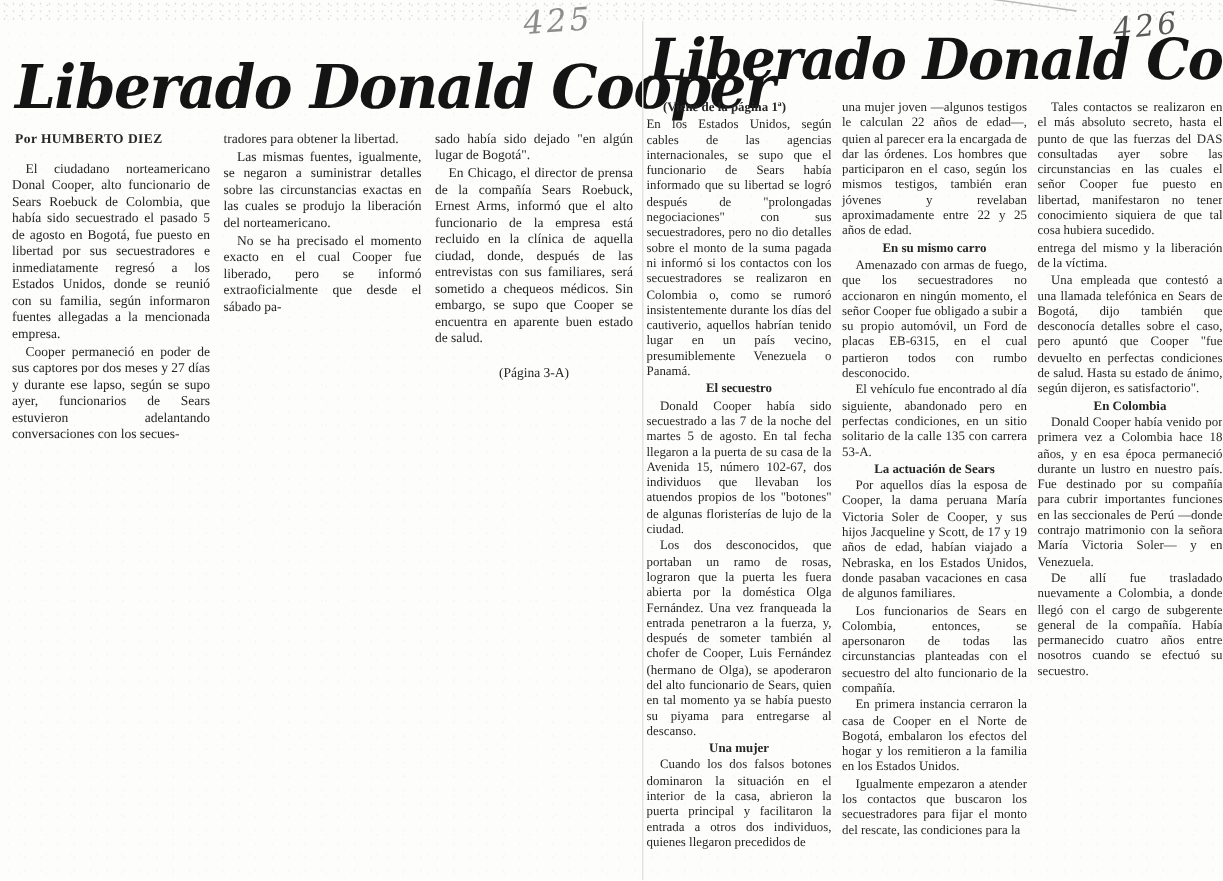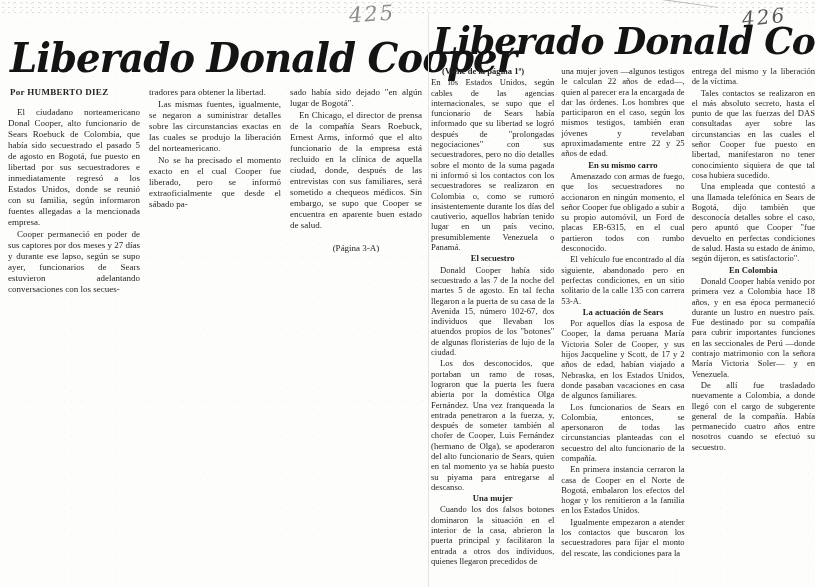--- a/index.html
+++ b/index.html
@@ -58,21 +58,21 @@
     font-family: "DejaVu Serif", serif;
     font-weight: 700;
     font-style: italic;
     color: #141414;
     white-space: nowrap;
     letter-spacing: -1px;
   }
   .clip-left  .headline { font-size: 38px; margin: 6px 0 4px 2px; transform: scale(1.02, 1.06); transform-origin: left top; }
   .clip-right .headline { font-size: 35px; margin: 4px 0 4px 2px; transform: scale(1.03, 1.08); transform-origin: left top; }
 
-  .cols { display: flex; justify-content: flex-end; }
+  .cols { display: flex; }
   .clip-left  .cols { gap: 9px; margin-top: 8px; }
   .clip-right .cols { gap: 7px; margin-top: 7px; height: 512px; overflow: hidden; }
 
   .col { flex: 1 1 0; overflow: hidden; }
   .clip-left  .col { font-size: 9px;   line-height: 11px;   }
   .clip-right .col { font-size: 8.6px; line-height: 10.3px; }
 
   .col p, .col h3 { margin: 0; padding: 0; color: #262626; }
   .col p  { text-align: justify; text-indent: 9px; margin-bottom: 1px; }
   .col p.ni { text-indent: 0; }
@@ -124,28 +124,28 @@
           <p class="p">Los dos desconocidos, que portaban un ramo de rosas, lograron que la puerta les fuera abierta por la doméstica Olga Fernández. Una vez franqueada la entrada penetraron a la fuerza, y, después de someter también al chofer de Cooper, Luis Fernández (hermano de Olga), se apoderaron del alto funcionario de Sears, quien en tal momento ya se había puesto su piyama para entregarse al descanso.</p>
           <h3 class="h">Una mujer</h3>
           <p class="p">Cuando los dos falsos botones dominaron la situación en el interior de la casa, abrieron la puerta principal y facilitaron la entrada a otros dos individuos, quienes llegaron precedidos de</p>
         </div>
         <div class="col">
           <p class="p ni">una mujer joven —algunos testigos le calculan 22 años de edad—, quien al parecer era la encargada de dar las órdenes. Los hombres que participaron en el caso, según los mismos testigos, también eran jóvenes y revelaban aproximadamente entre 22 y 25 años de edad.</p>
           <h3 class="h">En su mismo carro</h3>
           <p class="p">Amenazado con armas de fuego, que los secuestradores no accionaron en ningún momento, el señor Cooper fue obligado a subir a su propio automóvil, un Ford de placas EB-6315, en el cual partieron todos con rumbo desconocido.</p>
           <p class="p">El vehículo fue encontrado al día siguiente, abandonado pero en perfectas condiciones, en un sitio solitario de la calle 135 con carrera 53-A.</p>
           <h3 class="h">La actuación de Sears</h3>
-          <p class="p">Por aquellos días la esposa de Cooper, la dama peruana María Victoria Soler de Cooper, y sus hijos Jacqueline y Scott, de 17 y 2 años de edad, habían viajado a Nebraska, en los Estados Unidos, donde pasaban vacaciones en casa de algunos familiares.</p>
+          <p class="p">Por aquellos días la esposa de Cooper, la dama peruana María Victoria Soler de Cooper, y sus hijos Jacqueline y Scott, de 17 y 19 años de edad, habían viajado a Nebraska, en los Estados Unidos, donde pasaban vacaciones en casa de algunos familiares.</p>
           <p class="p">Los funcionarios de Sears en Colombia, entonces, se apersonaron de todas las circunstancias planteadas con el secuestro del alto funcionario de la compañía.</p>
           <p class="p">En primera instancia cerraron la casa de Cooper en el Norte de Bogotá, embalaron los efectos del hogar y los remitieron a la familia en los Estados Unidos.</p>
           <p class="p">Igualmente empezaron a atender los contactos que buscaron los secuestradores para fijar el monto del rescate, las condiciones para la</p>
         </div>
         <div class="col">
+          <p class="p">Tales contactos se realizaron en el más absoluto secreto, hasta el punto de que las fuerzas del DAS consultadas ayer sobre las circunstancias en las cuales el señor Cooper fue puesto en libertad, manifestaron no tener conocimiento siquiera de que tal cosa hubiera sucedido.</p>
           <p class="p ni">entrega del mismo y la liberación de la víctima.</p>
-          <p class="p">Tales contactos se realizaron en el más absoluto secreto, hasta el punto de que las fuerzas del DAS consultadas ayer sobre las circunstancias en las cuales el señor Cooper fue puesto en libertad, manifestaron no tener conocimiento siquiera de que tal cosa hubiera sucedido.</p>
           <p class="p">Una empleada que contestó a una llamada telefónica en Sears de Bogotá, dijo también que desconocía detalles sobre el caso, pero apuntó que Cooper "fue devuelto en perfectas condiciones de salud. Hasta su estado de ánimo, según dijeron, es satisfactorio".</p>
           <h3 class="h">En Colombia</h3>
           <p class="p">Donald Cooper había venido por primera vez a Colombia hace 18 años, y en esa época permaneció durante un lustro en nuestro país. Fue destinado por su compañía para cubrir importantes funciones en las seccionales de Perú —donde contrajo matrimonio con la señora María Victoria Soler— y en Venezuela.</p>
           <p class="p">De allí fue trasladado nuevamente a Colombia, a donde llegó con el cargo de subgerente general de la compañía. Había permanecido cuatro años entre nosotros cuando se efectuó su secuestro.</p>
         </div>
       </div>
   </div>
 </div>
 
 </body></html>

